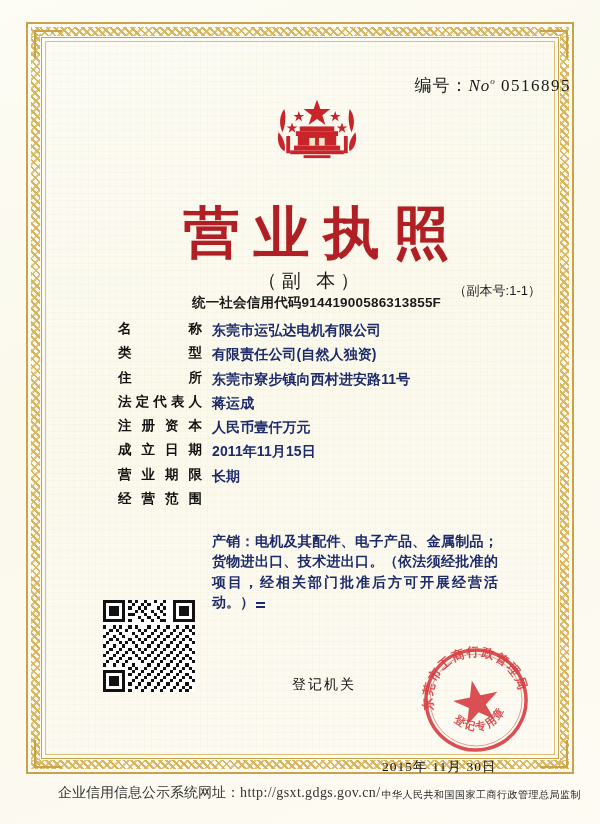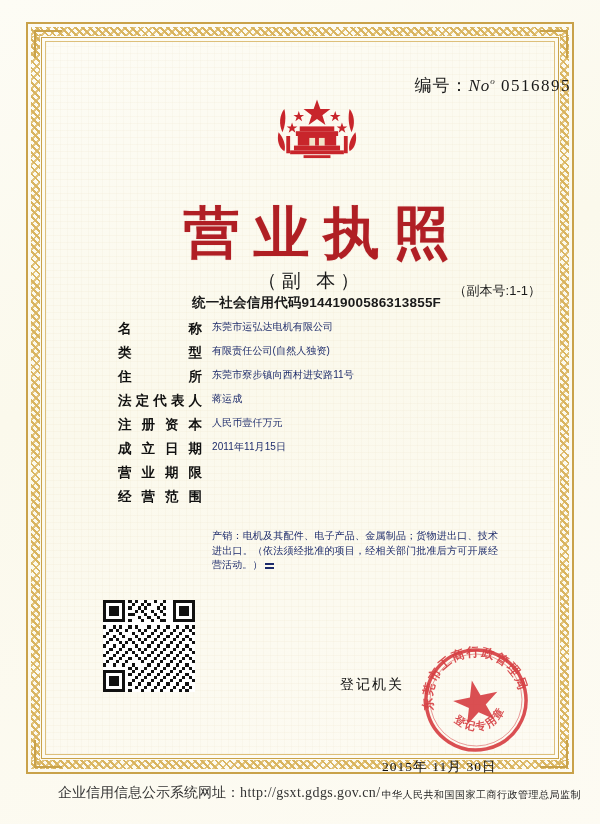--- a/index.html
+++ b/index.html
@@ -173,26 +173,26 @@
     flex: 0 0 84px;
     font-size: 13.5px;
     color: #111;
     display: flex;
     justify-content: space-between;
     letter-spacing: 0;
     font-weight: bold;
   }
   .row .label span { display: inline-block; }
   .row .value {
-    font-size: 10px;
+    font-size: 14px;
     color: #1d2b6b;
     padding-left: 10px;
     line-height: 1.45;
     flex: 1;
-    font-weight: normal;
+    font-weight: bold;
     letter-spacing: .1px;
   }
   .row.scope .value { text-align: justify; margin-top: 41px; }
   .scope-end {
     display: inline-block;
     width: 9px; height: 2px;
     background: #1d2b6b;
     position: relative;
     top: -3px;
     margin-left: 2px;
@@ -206,21 +206,20 @@
     width: 92px; height: 92px;
   }
 
   
   .registry {
     position: absolute;
     left: 292px; top: 676px;
     font-size: 14px;
     letter-spacing: 2px;
     color: #111;
-    margin-left: 48px;
   }
   .date-line {
     position: absolute;
     left: 382px; top: 714px;
     font-size: 13.5px;
     color: #111;
     letter-spacing: 1px;
     white-space: nowrap;
     margin-top: 44px;
   }
@@ -366,20 +365,21 @@
       <div class="value">2011年11月15日</div>
     </div>
 
     <div class="row">
       <div class="label">
           <span>营</span>
           <span>业</span>
           <span>期</span>
           <span>限</span>
         </div>
+      <div class="value">长期</div>
     </div>
 
     <div class="row scope">
       <div class="label">
           <span>经</span>
           <span>营</span>
           <span>范</span>
           <span>围</span>
         </div>
       <div class="value"><span>产销：电机及其配件、电子产品、金属制品；货物进出口、技术进出口。（依法须经批准的项目，经相关部门批准后方可开展经营活动。）</span><span class="scope-end"></span></div>

